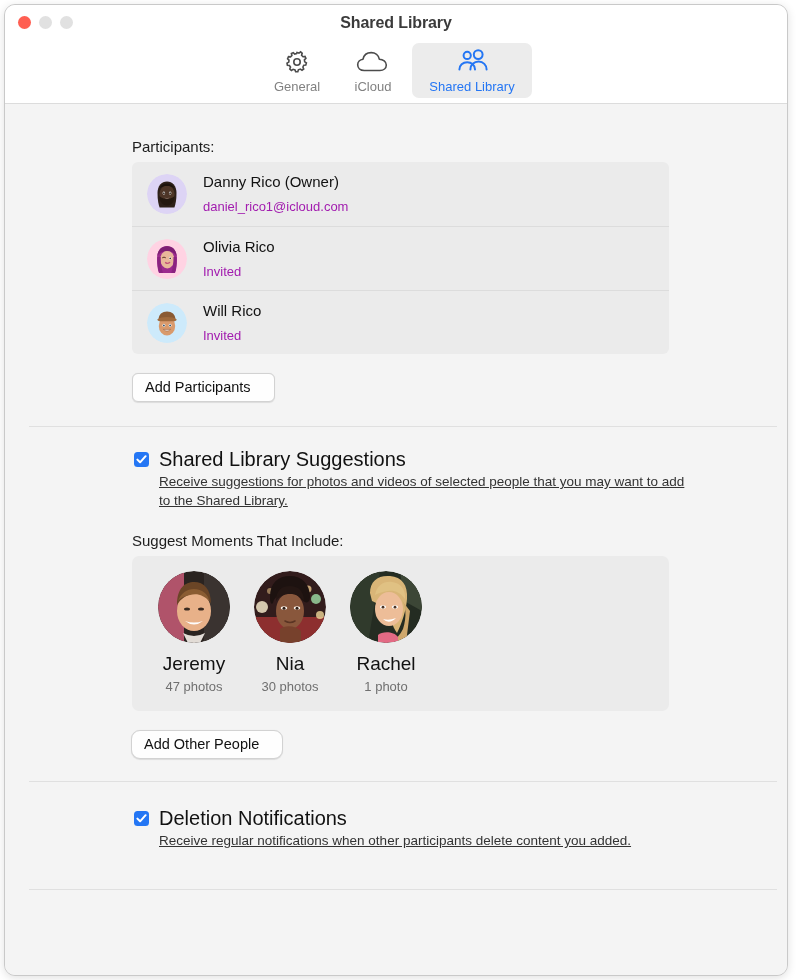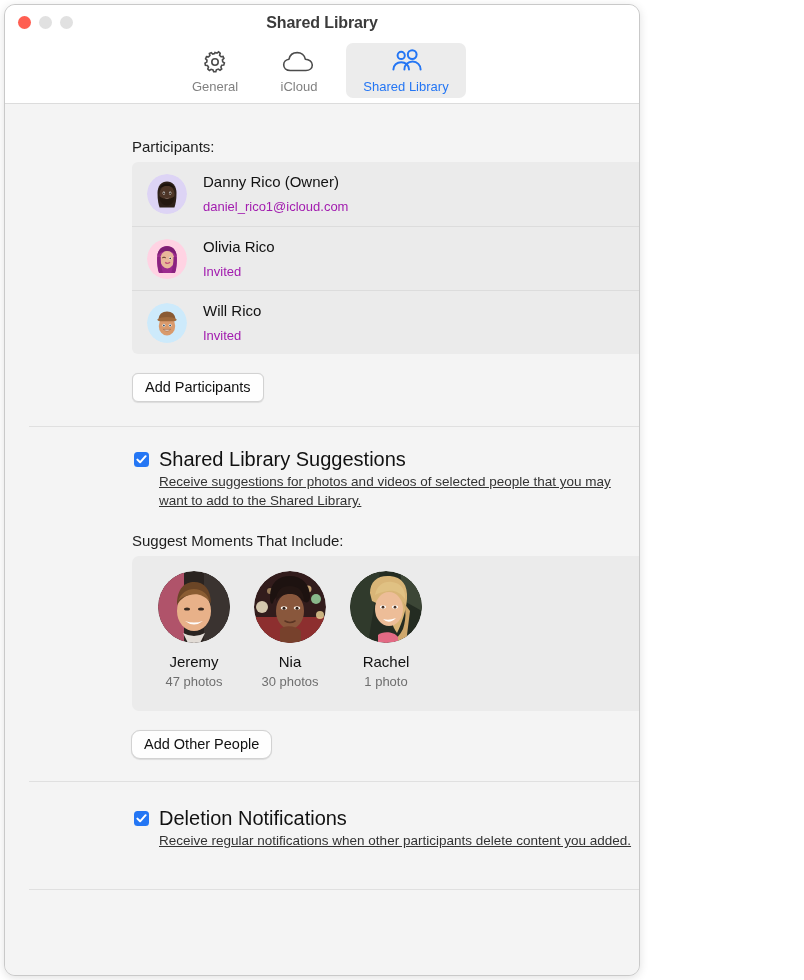--- a/index.html
+++ b/index.html
@@ -12,21 +12,21 @@
     height: 980px;
     font-family: "Liberation Sans", sans-serif;
     -webkit-font-smoothing: antialiased;
     overflow: hidden;
   }
 
   .window {
     position: absolute;
     left: 4px;
     top: 4px;
-    width: 636px;
+    width: 784px;
     height: 972px;
     background: #f4f4f4;
     border-radius: 11px;
     border: 1px solid #c9c9c9;
     box-shadow: 0 2px 10px rgba(0,0,0,0.12);
     overflow: hidden;
     box-sizing: border-box;
   }
 
   
@@ -63,21 +63,21 @@
     color: #3b3b3b;
     letter-spacing: -0.1px;
   }
 
   .toolbar {
     position: absolute;
     left: 0; right: 0;
     top: 38px;
     display: flex;
     justify-content: center;
-    gap: 10px;
+    gap: 2px;
   }
   .tb-item {
     width: 74px;
     padding: 5px 0 4px 0;
     border-radius: 7px;
     display: flex;
     flex-direction: column;
     align-items: center;
     gap: 3px;
     cursor: default;
@@ -140,21 +140,21 @@
   
   .btn {
     position: absolute;
     background: #fefefe;
     border: 1px solid #d2d2d2;
     border-radius: 6px;
     box-shadow: 0 0.5px 1px rgba(0,0,0,0.10);
     font-family: "Liberation Sans", sans-serif;
     font-size: 14.5px;
     color: #111;
-    padding: 5px 12px 6px 12px;
+    padding: 5px 23px 6px 12px;
     cursor: default;
     white-space: nowrap;
   }
   #btn-add-participants { left: 127px; top: 269px; }
   #btn-add-other-people { left: 126px; top: 626px; border-radius: 9px; }
   #btn-delete-library   { left: 127px; top: 812px; }
 
   .divider {
     position: absolute;
     left: 24px;
@@ -201,21 +201,21 @@
     left: 127px;
     top: 452px;
     width: 537px;
     height: 155px;
     background: #ebebeb;
     border-radius: 7px;
   }
   .people-strip { display: flex; padding: 15px 0 0 22px; gap: 16px; }
   .person { width: 80px; display: flex; flex-direction: column; align-items: center; cursor: default; }
   .face { width: 72px; height: 72px; border-radius: 50%; overflow: hidden; }
-  .pr-name { margin-top: 10px; font-size: 15px; color: #111; white-space: nowrap; }
+  .pr-name { margin-top: 10px; font-size: 19px; color: #111; white-space: nowrap; }
   .pr-count { margin-top: 4px; font-size: 13px; color: #6f6f6f; white-space: nowrap; }
 
   svg { display: block; }
 </style>
 </head>
 <body>
 
 <div class="window">
 
   <div class="titlebar">

